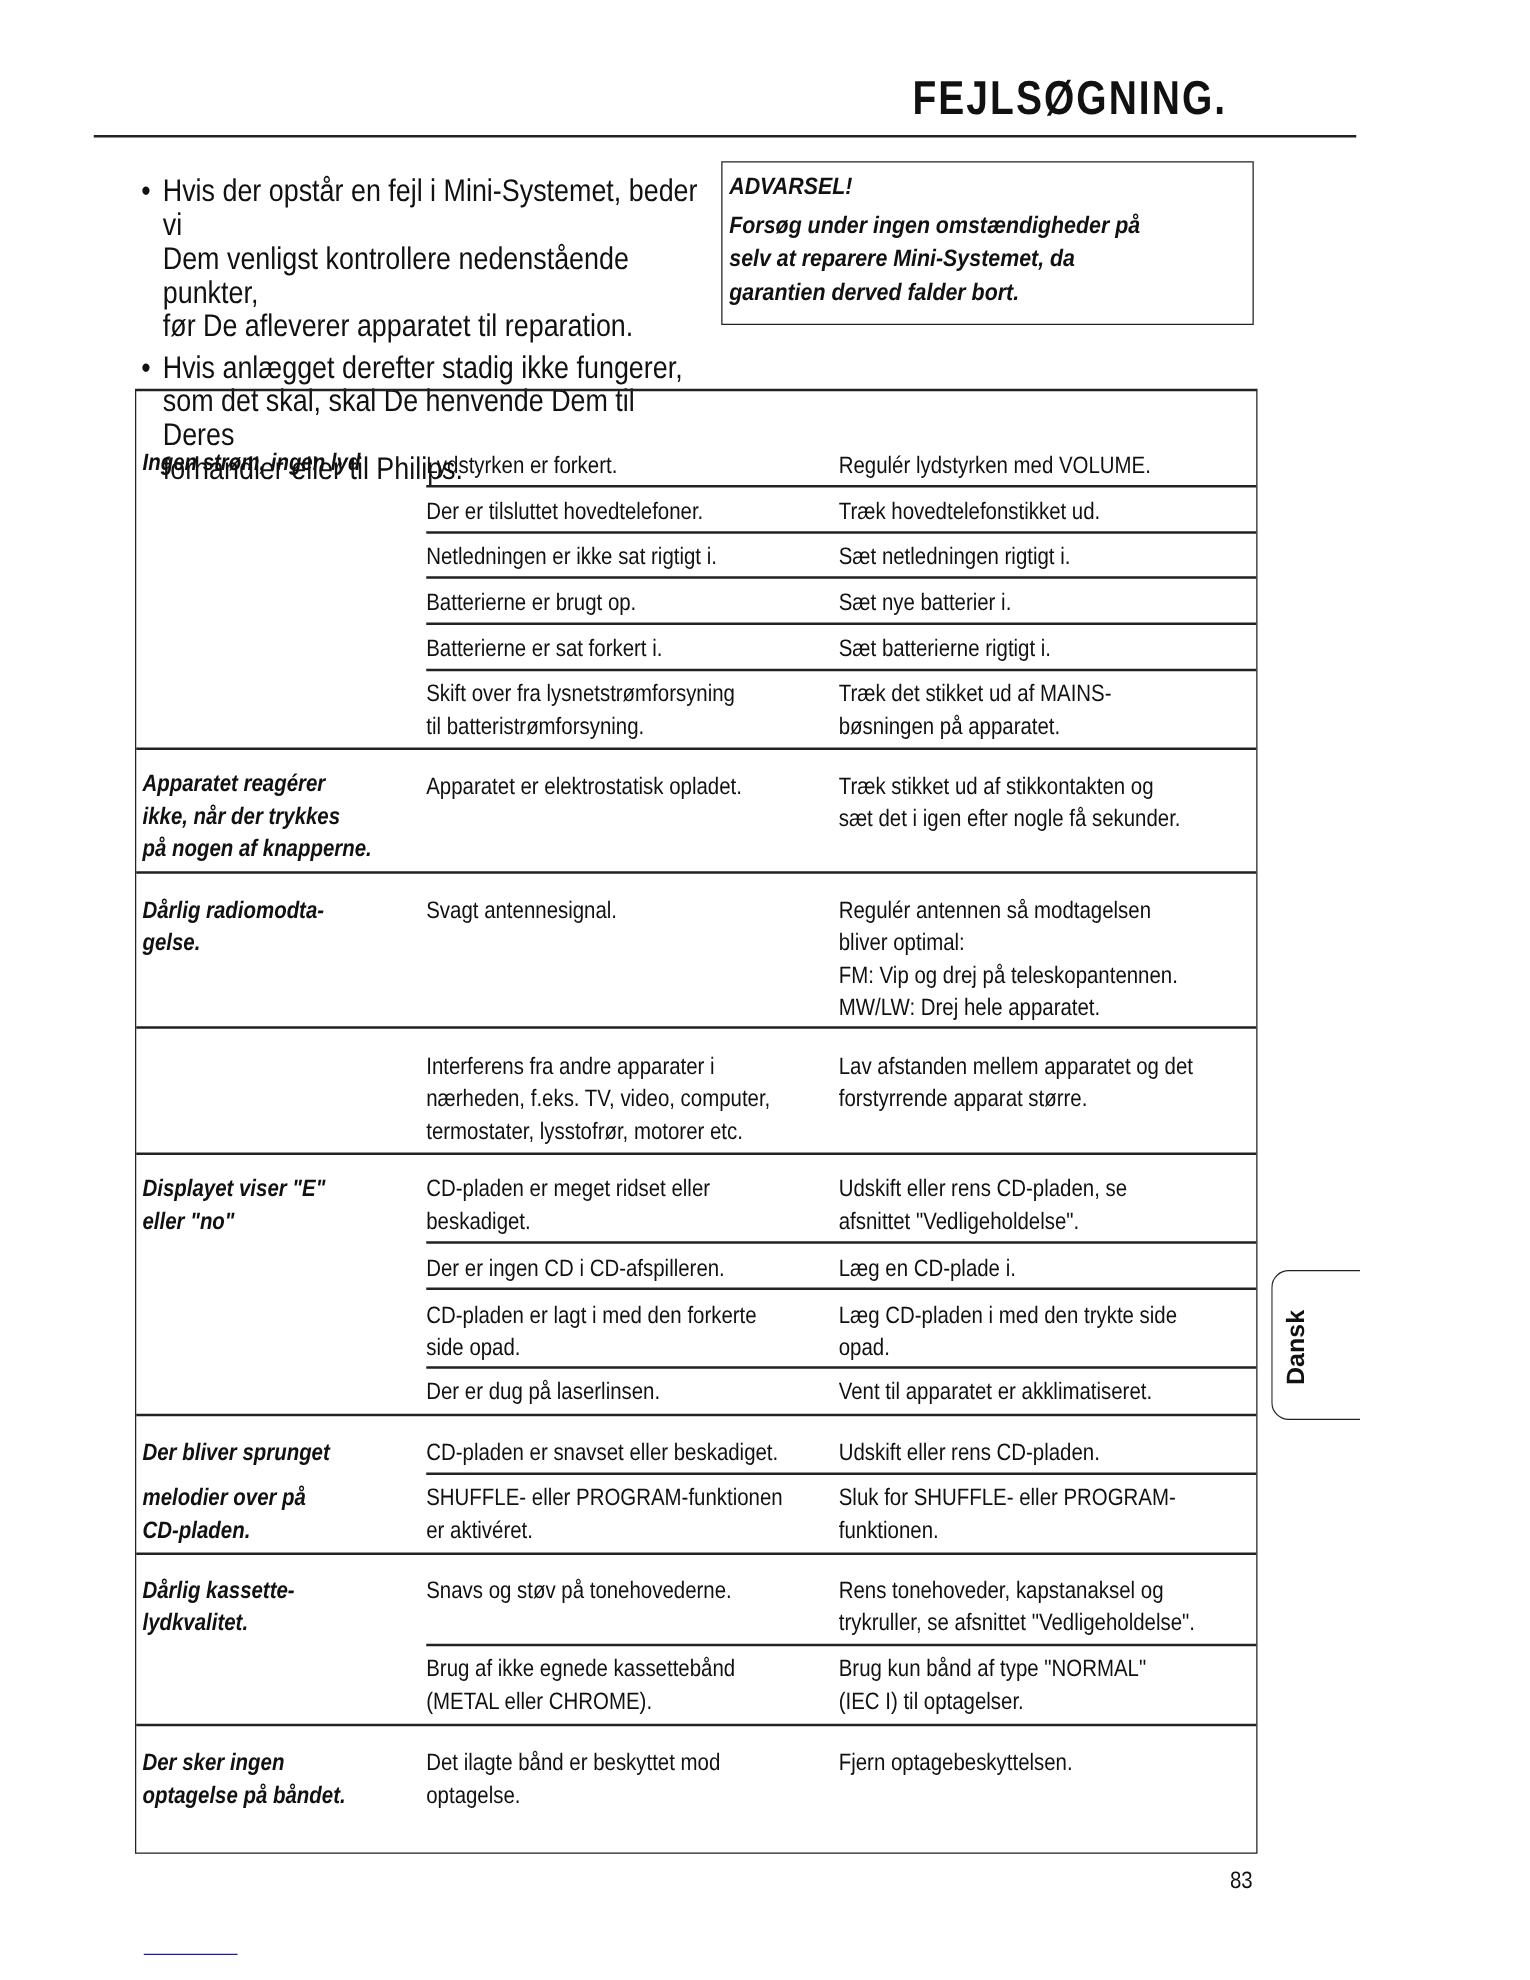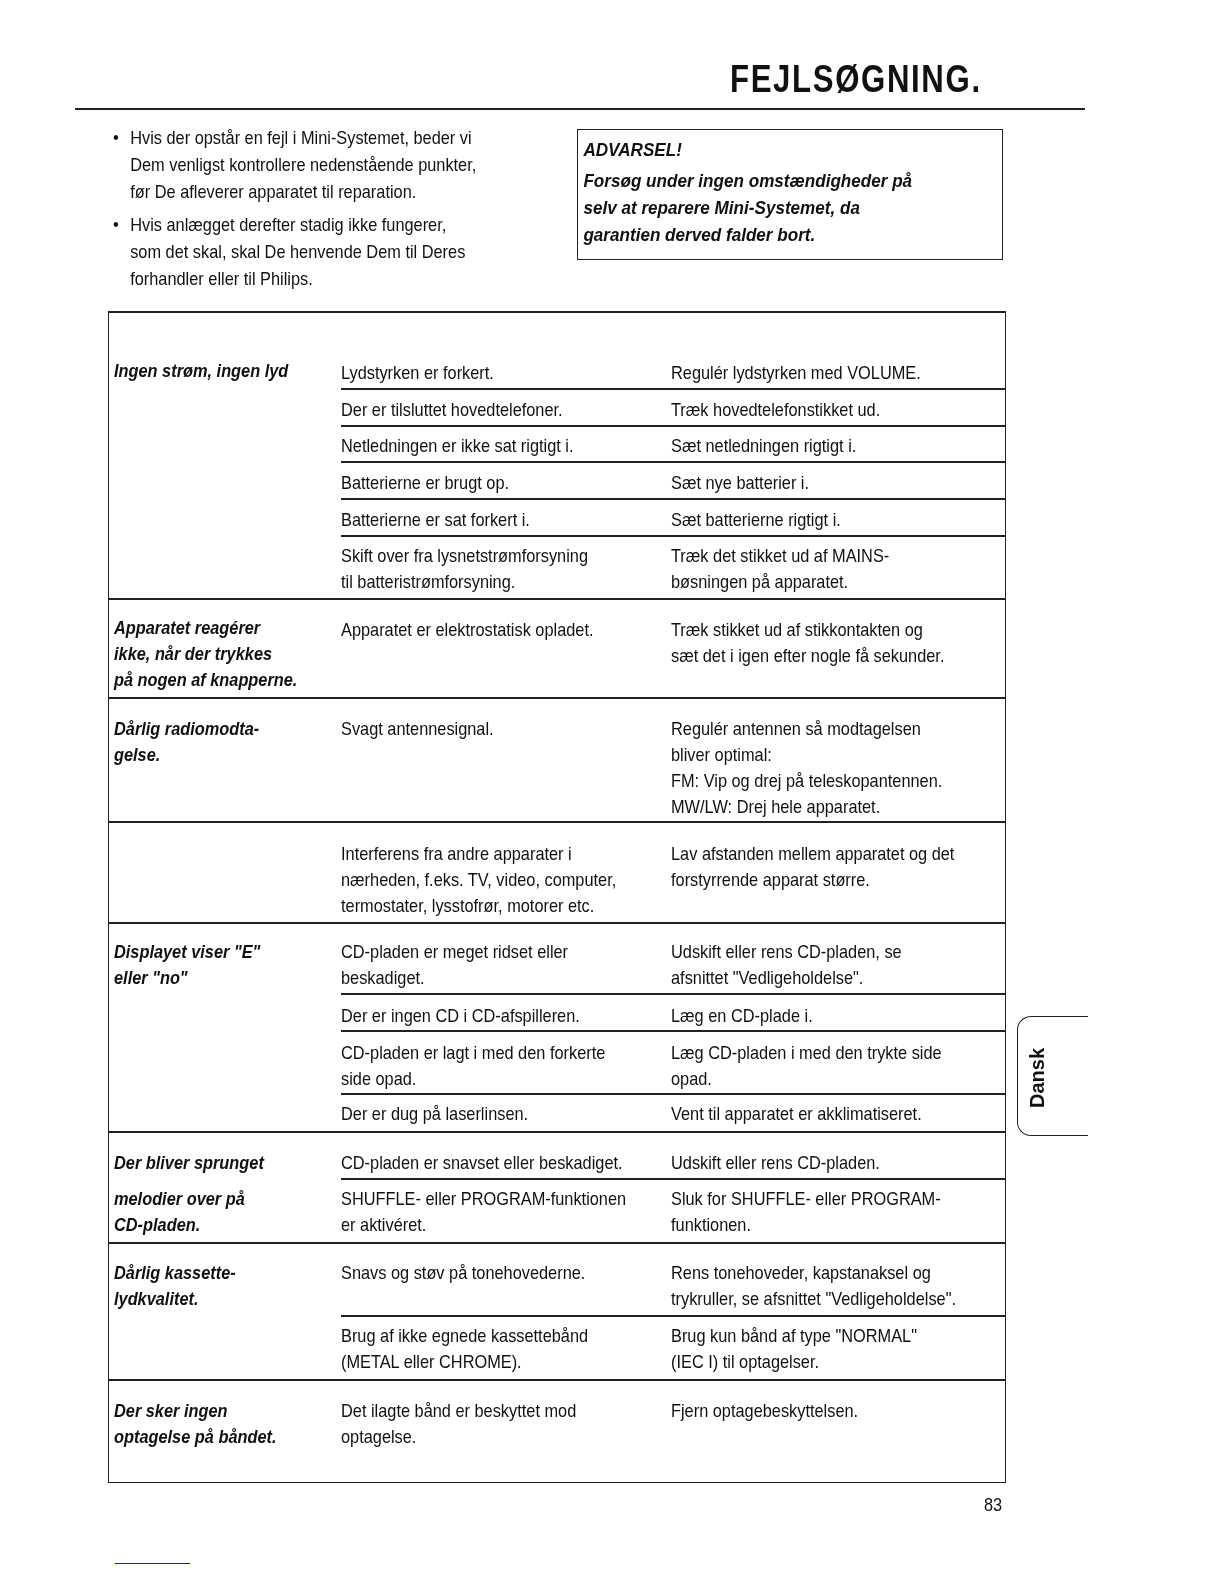--- a/index.html
+++ b/index.html
@@ -1,21 +1,21 @@
 <!DOCTYPE html>
 <html><head>
 <meta charset="utf-8">
 <style>
   html, body { margin: 0; padding: 0; background: #ffffff; }
   body { width: 1224px; height: 1584px; position: relative; overflow: hidden;
          font-family: "Liberation Sans", sans-serif; color: #111; }
   .title { position: absolute; left: 730px; top: 58px; font-size: 38px; font-weight: bold;
            letter-spacing: 2px; transform: scaleX(0.82); transform-origin: left top; }
   .title-rule { position: absolute; left: 75px; top: 108px; width: 1010px; height: 2px; background: #222; }
-  .intro { position: absolute; left: 113px; top: 124px; width: 440px; font-size: 19px; line-height: 27px; }
+  .intro { position: absolute; left: 113px; top: 140px; width: 440px; font-size: 25px; line-height: 27px; }
   .intro .bullet { position: relative; padding-left: 20px; margin-bottom: 6px; transform: scaleX(0.86); transform-origin: left top; width: 500px; }
   .intro .bullet::before { content: "\2022"; position: absolute; left: 0; top: 0; }
   .warning { position: absolute; left: 577px; top: 129px; width: 424px; height: 129px; border: 1.5px solid #222; }
   .warning .inner { padding: 6px 6px; font-weight: bold; font-style: italic; font-size: 19px; line-height: 27px;
                     transform: scaleX(0.9); transform-origin: left top; width: 470px; }
   .warning .head { margin-bottom: 4px; }
   .table { position: absolute; left: 108px; top: 311px; width: 896px; height: 1169px; border: 1.5px solid #222; border-top: 2px solid #222; }
   .thead { position: absolute; left: 0; top: 0; width: 100%; height: 36px; border-bottom: 2px solid #222; }
   .th { position: absolute; top: 2px; font-size: 26px; font-weight: bold; transform: scaleX(0.82); transform-origin: left top; white-space: nowrap; }
   .cell { position: absolute; font-size: 19px; line-height: 26px; transform: scaleX(0.86); transform-origin: left top; white-space: nowrap; }

